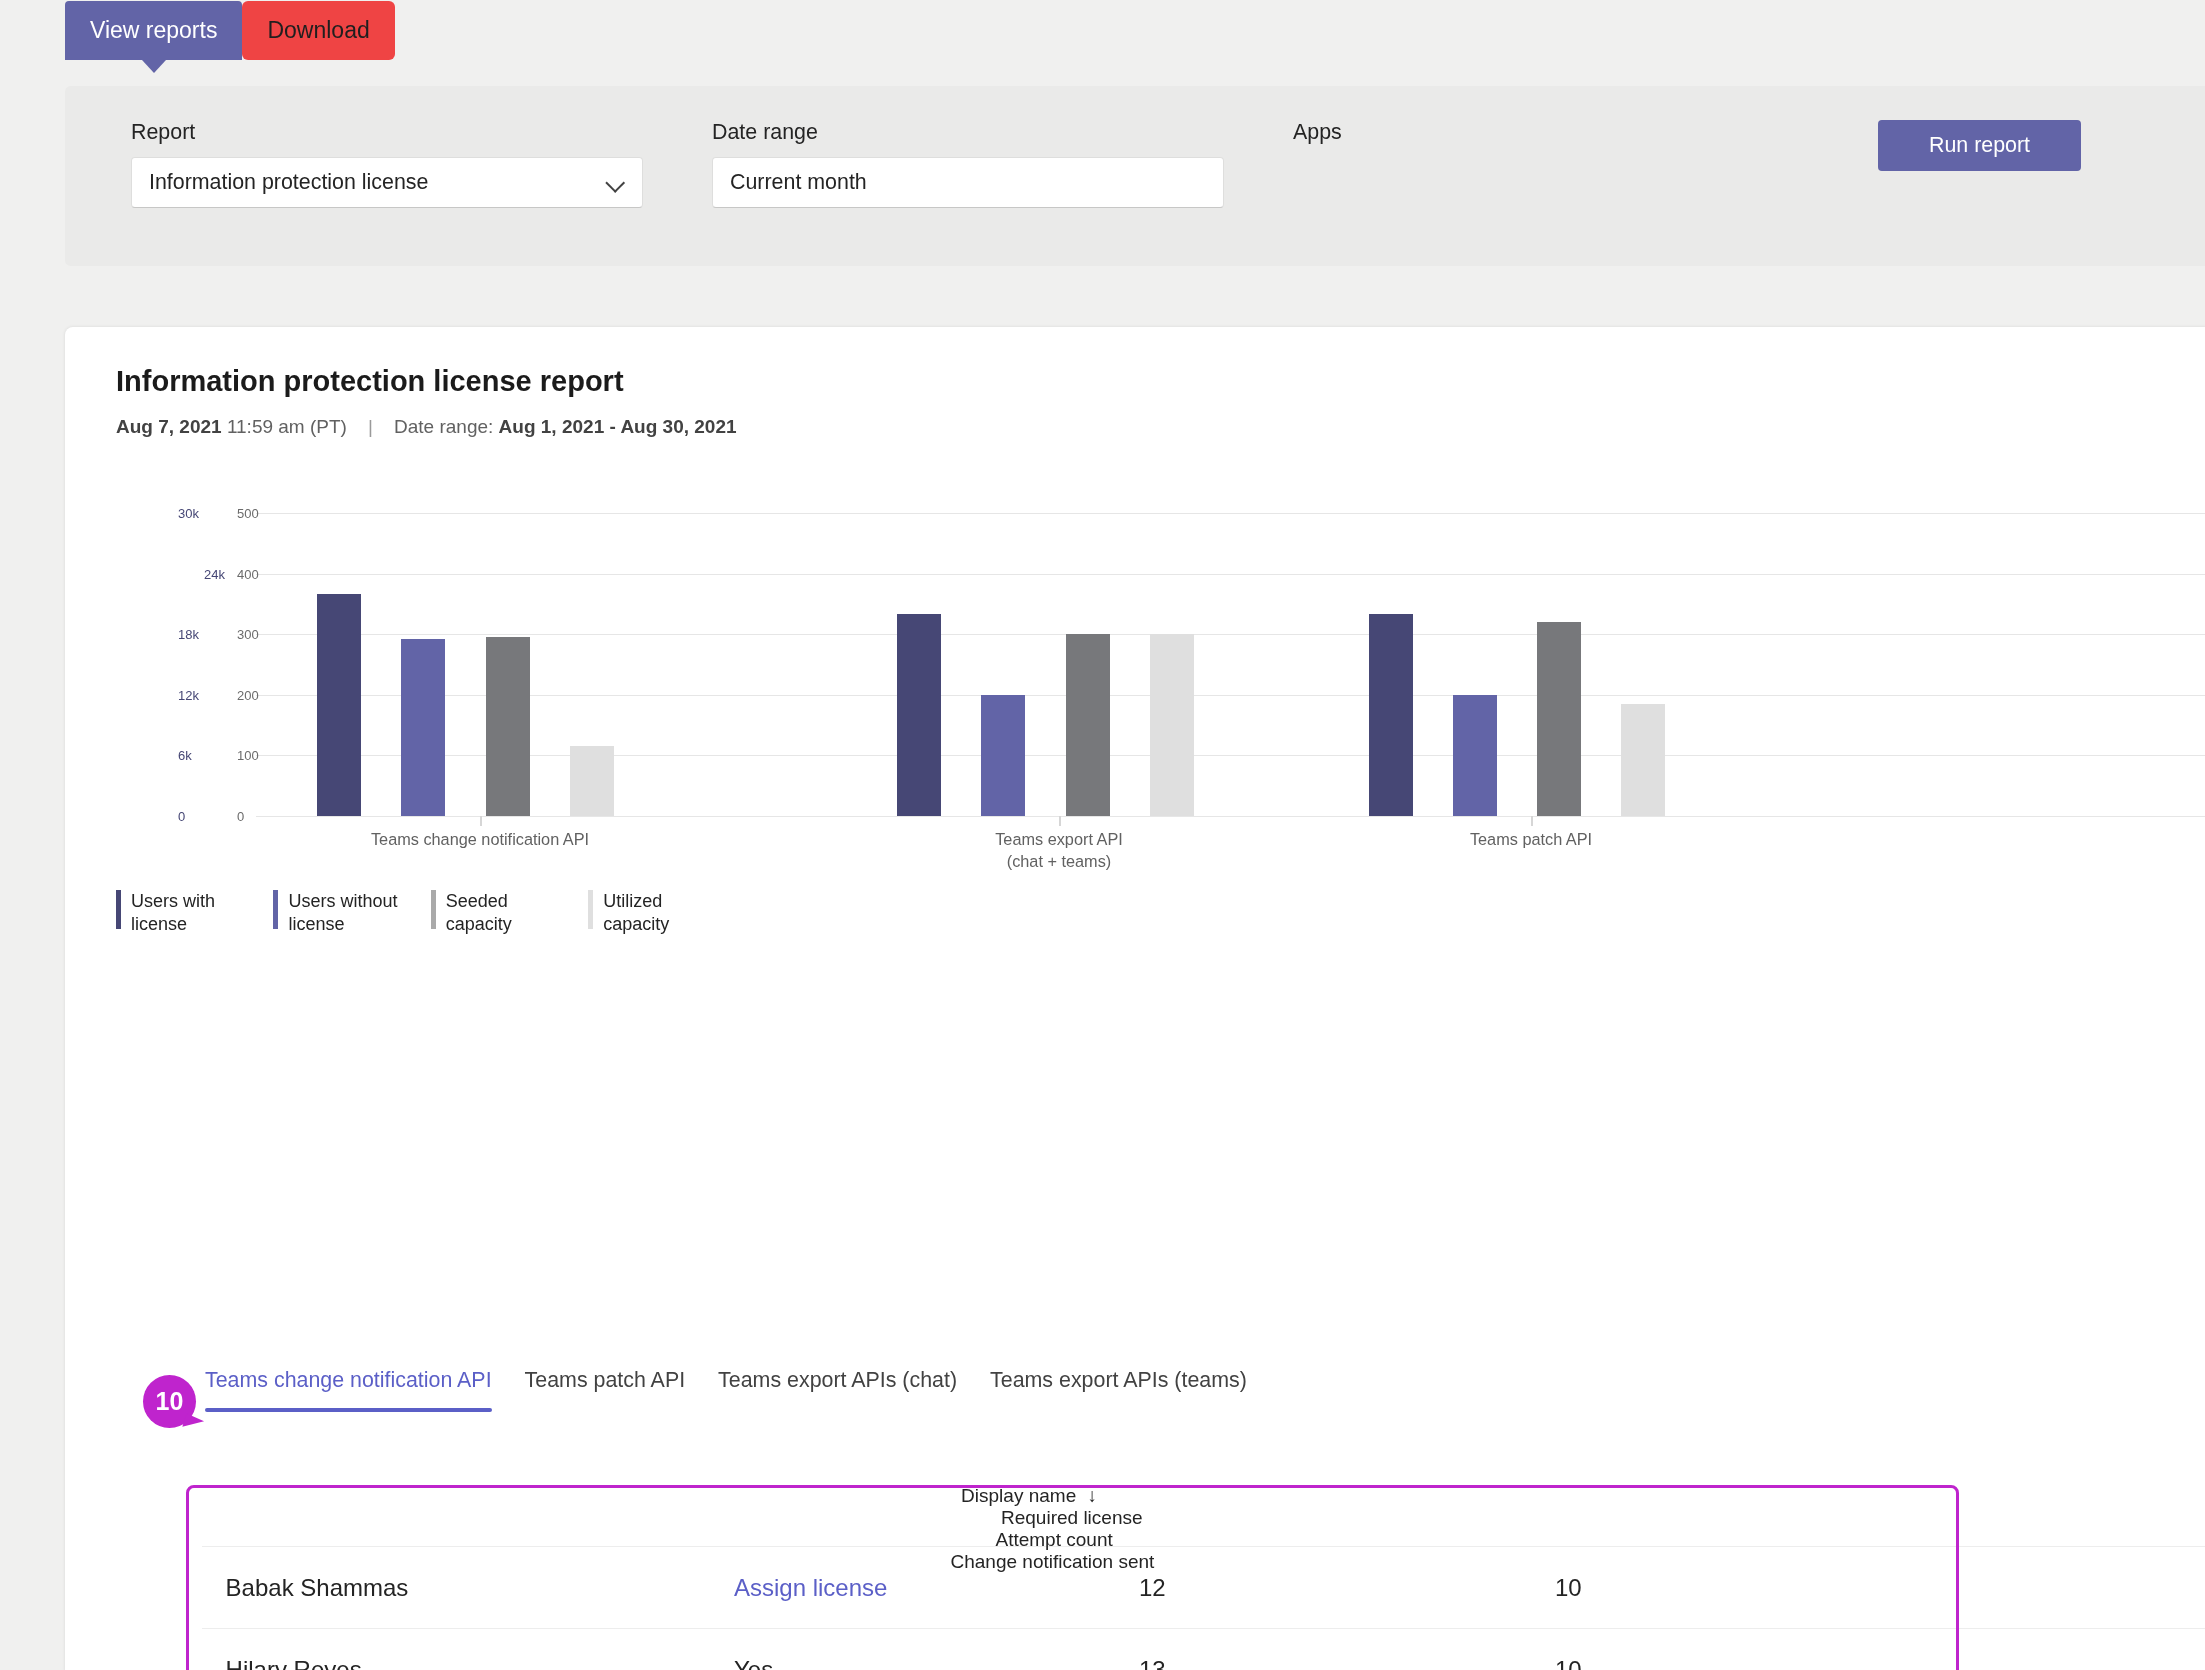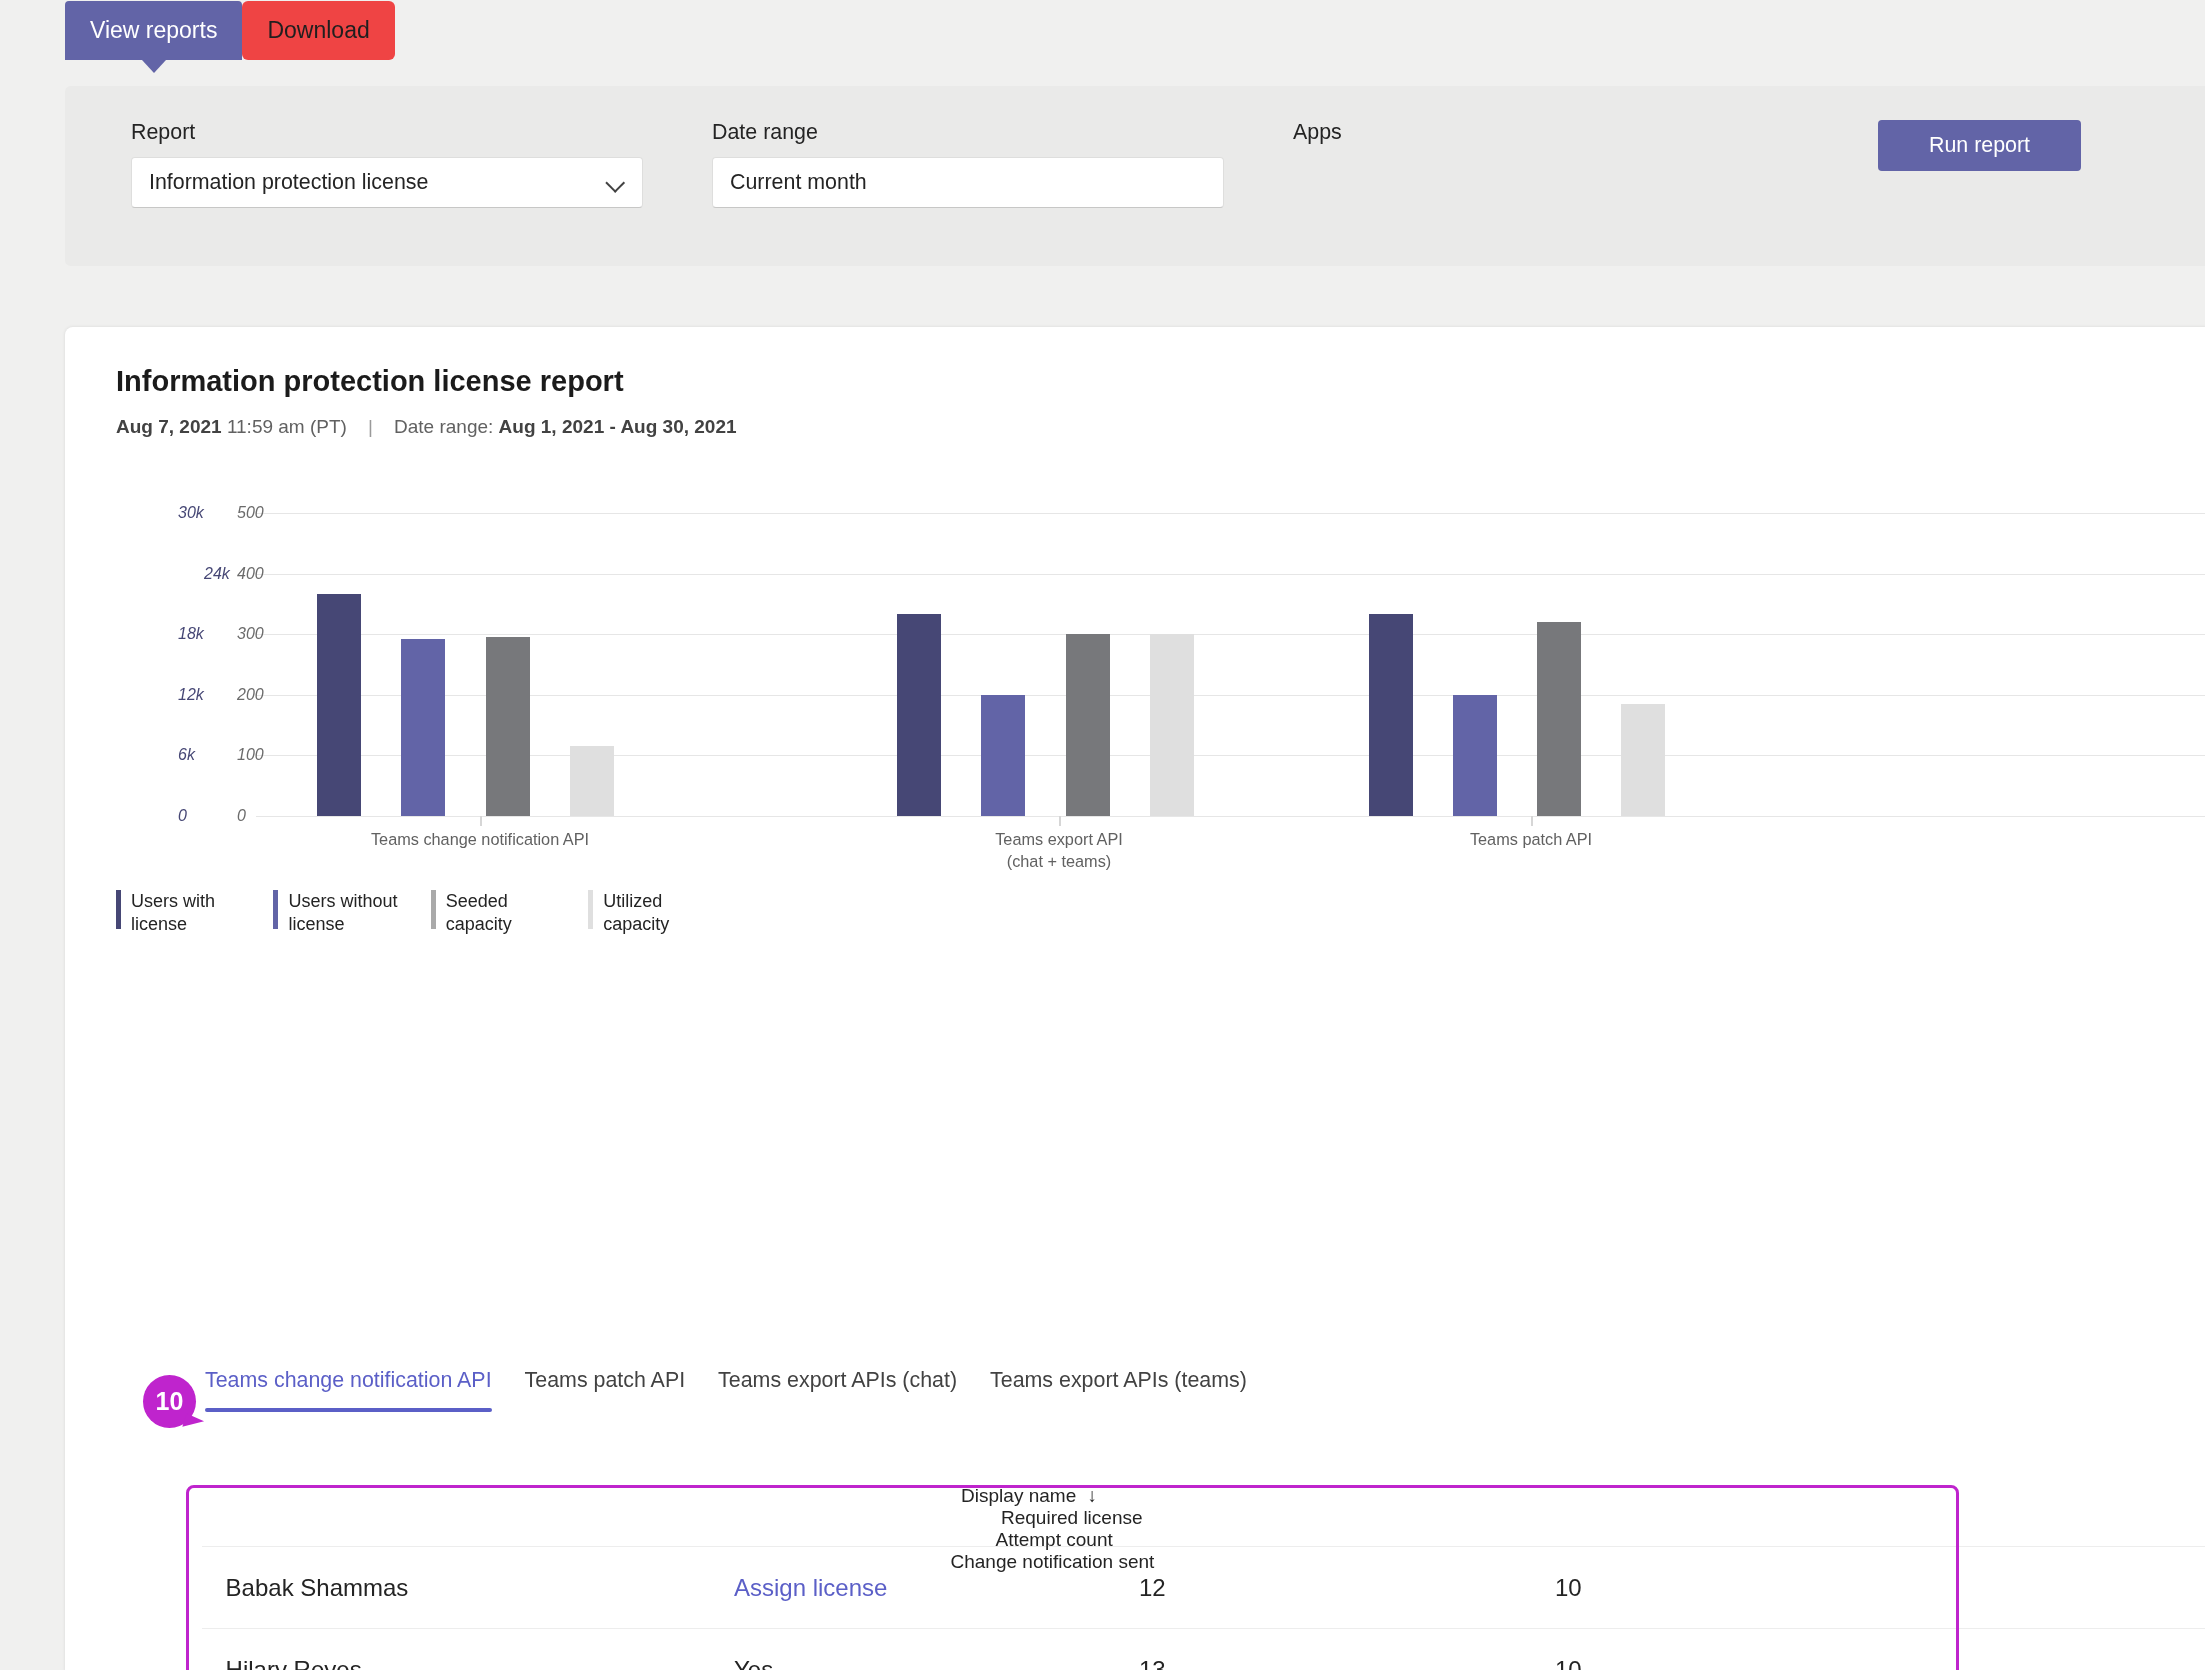--- a/index.html
+++ b/index.html
@@ -150,24 +150,23 @@
     width: 1949px; height: 303px;
   }
   .gridline {
     position: absolute;
     left: 0; width: 100%;
     height: 1.1px;
     background: #e6e6e6;
   }
   .ytick {
     position: absolute;
-    font-size: 16px;
+    font-size: 13px;
     transform: translateY(-50%);
     white-space: nowrap;
-    font-style: italic;
   }
   .ytick.left  { left: 113px; color: #464775; text-align: right; }
   .ytick.right { left: 172px; color: #6b6b6b; }
 
   .bars { position: absolute; left: 191px; top: 0; width: 1949px; height: 303px; }
   .bar {
     position: absolute;
     bottom: 0;
     width: 44px;
   }

